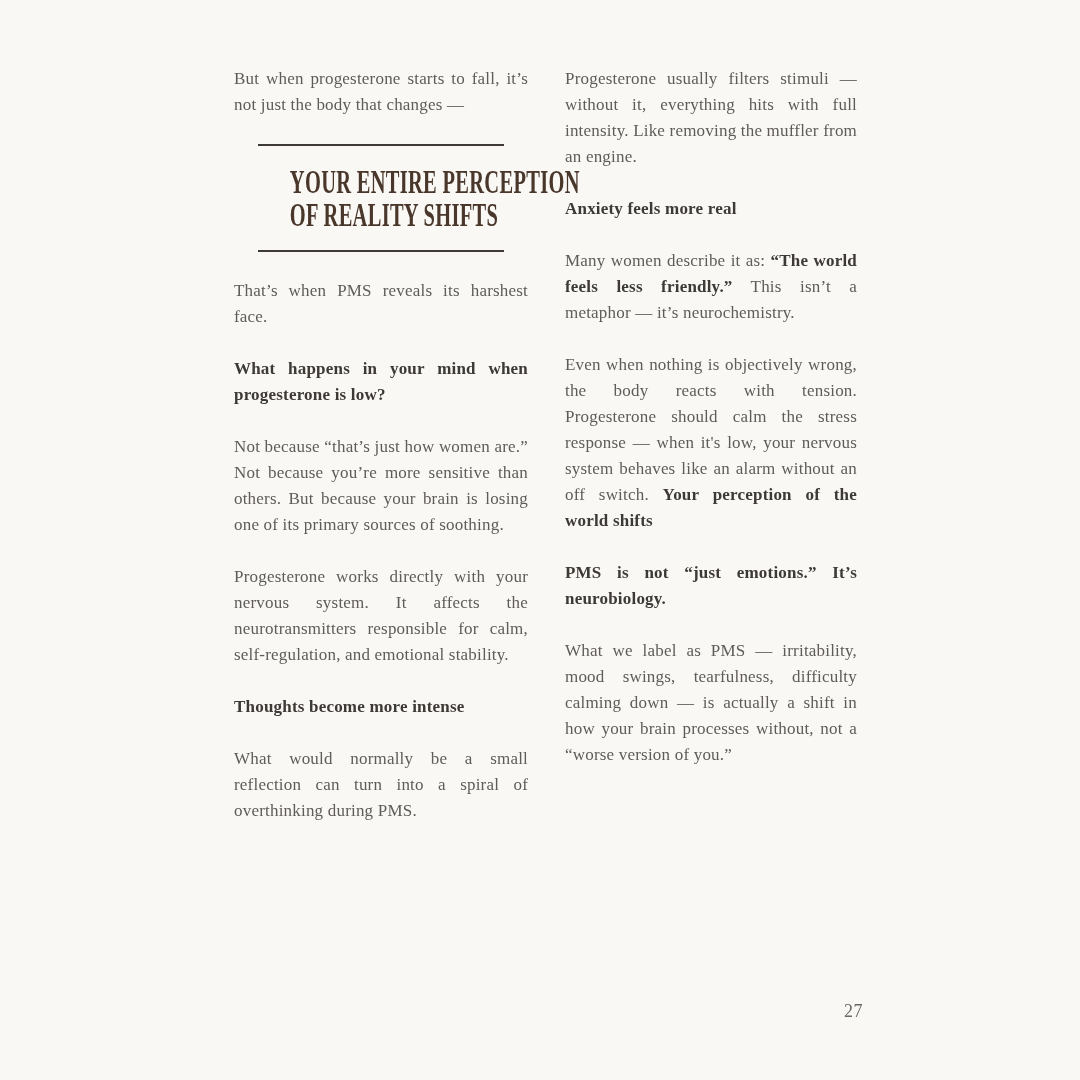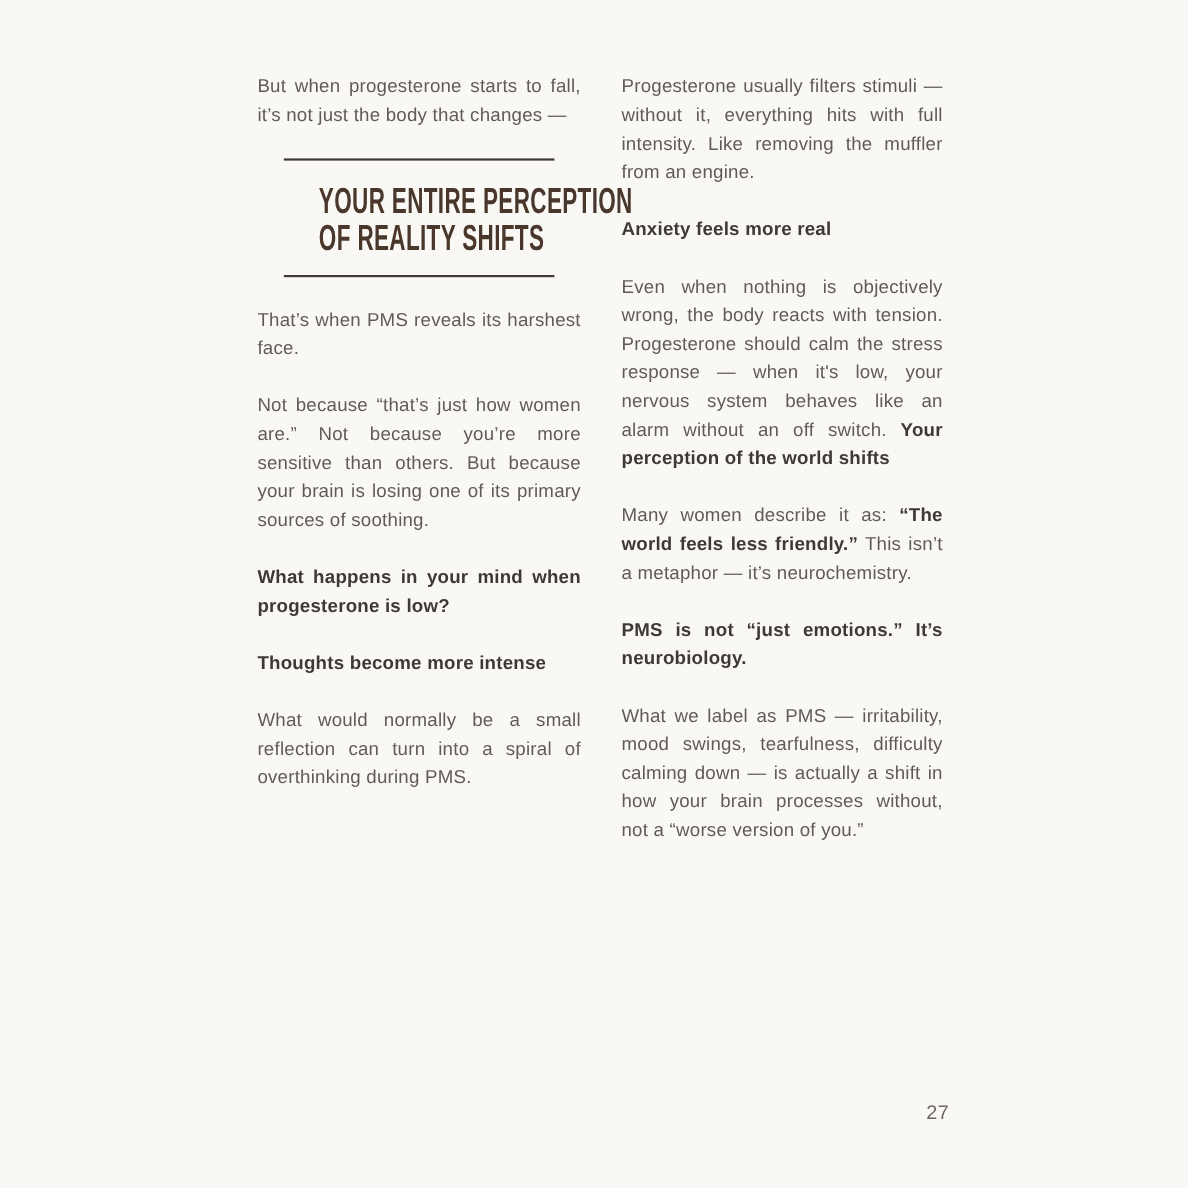--- a/index.html
+++ b/index.html
@@ -9,21 +9,21 @@
     --heading-color: #4a372b;
     --rule-color: #3f3a36;
     --pagenum-color: #6b6763;
   }
   html,body{margin:0;padding:0;}
   body{background:var(--bg);}
   .page{
     position:relative;
     width:1080px;height:1080px;
     background:var(--bg);
-    font-family:Liberation Sans, sans-serif;
+    font-family:Liberation Serif, serif;
     overflow:hidden;
   }
   .col{position:absolute;top:66px;}
   .col-left{left:234px;width:294px;}
   .col-right{left:565px;width:292px;}
   .para{
     font-size:17px;
     line-height:26px;
     letter-spacing:0.2px;
     color:var(--body-color);
@@ -75,27 +75,28 @@
       <div class="para"><span>But when progesterone starts to fall, it’s not just the body that changes —</span></div>
       <div class="display-heading">
         <div class="rule"></div>
         <div class="display-title">
           <div class="display-line">YOUR ENTIRE PERCEPTION</div>
           <div class="display-line">OF REALITY SHIFTS</div>
         </div>
         <div class="rule"></div>
       </div>
       <div class="para"><span>That’s when PMS reveals its harshest face.</span></div>
+      <div class="para subhead">What happens in your mind when progesterone is low?</div>
       <div class="para"><span>Not because “that’s just how women are.” Not because you’re more sensitive than others. But because your brain is losing one of its primary sources of soothing.</span></div>
-      <div class="para subhead">What happens in your mind when progesterone is low?</div>
+      <div class="para"><span>Progesterone works directly with your nervous system. It affects the neurotransmitters responsible for calm, self-regulation, and emotional stability.</span></div>
       <div class="para subhead">Thoughts become more intense</div>
       <div class="para"><span>What would normally be a small reflection can turn into a spiral of overthinking during PMS.</span></div>
     </div>
   <div class="col col-right">
       <div class="para"><span>Progesterone usually filters stimuli — without it, everything hits with full intensity. Like removing the muffler from an engine.</span></div>
       <div class="para subhead">Anxiety feels more real</div>
+      <div class="para"><span>Many women describe it as: </span><span class="bold-run">“The world feels less friendly.”</span><span> This isn’t a metaphor — it’s neurochemistry.</span></div>
       <div class="para"><span>Even when nothing is objectively wrong, the body reacts with tension. Progesterone should calm the stress response — when it's low, your nervous system behaves like an alarm without an off switch. </span><span class="bold-run">Your perception of the world shifts</span></div>
-      <div class="para"><span>Many women describe it as: </span><span class="bold-run">“The world feels less friendly.”</span><span> This isn’t a metaphor — it’s neurochemistry.</span></div>
       <div class="para subhead">PMS is not “just emotions.” It’s neurobiology.</div>
       <div class="para"><span>What we label as PMS — irritability, mood swings, tearfulness, difficulty calming down — is actually a shift in how your brain processes without, not a “worse version of you.”</span></div>
     </div>
   <div class="page-number">27</div>
 </div>
 
 </body></html>

